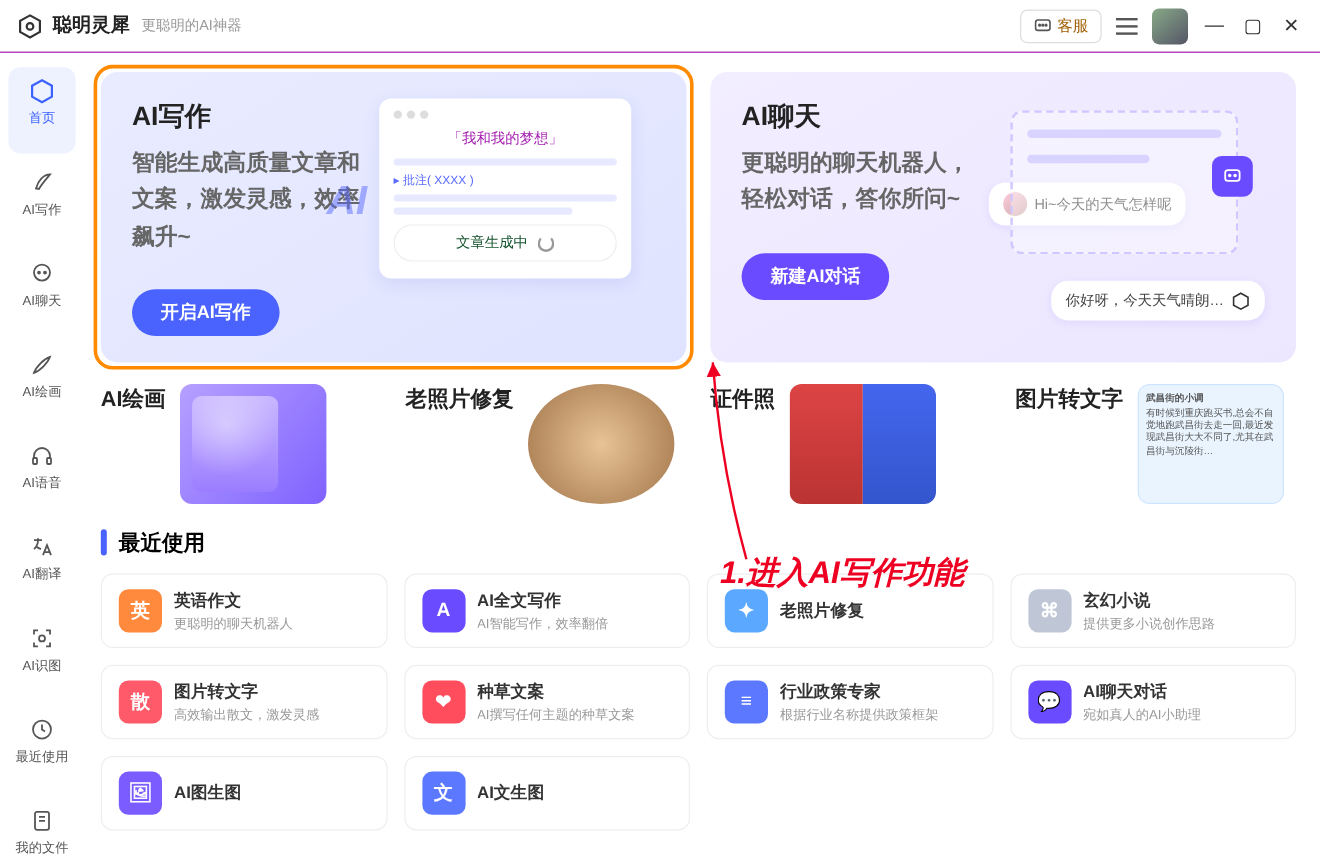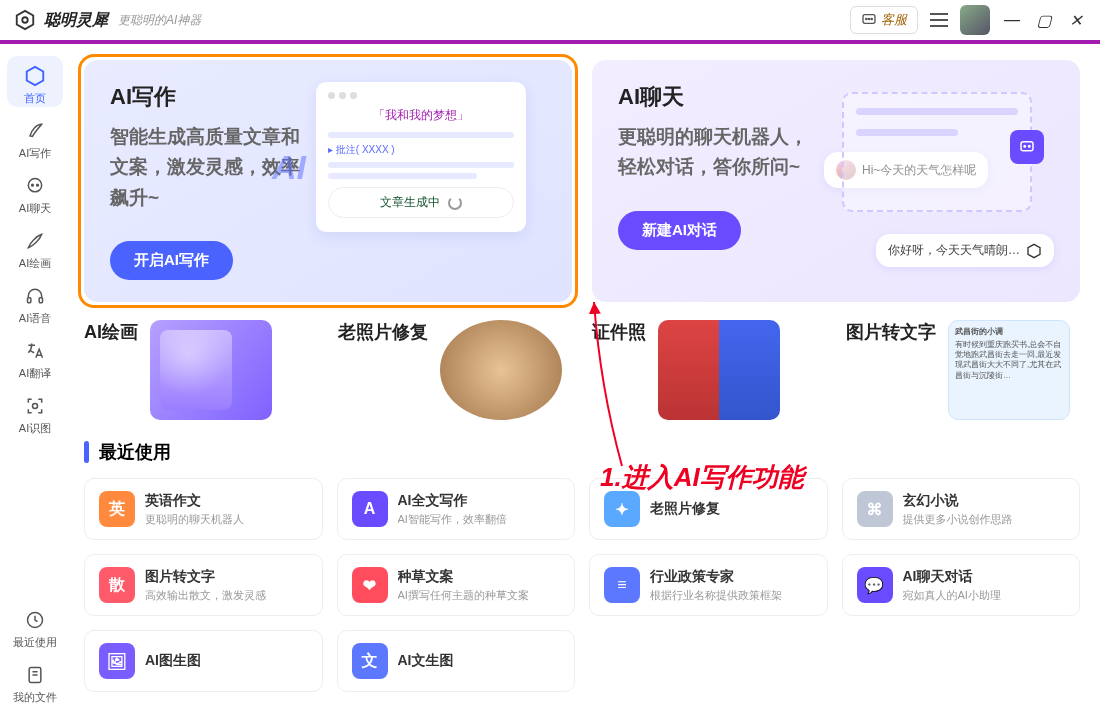--- a/index.html
+++ b/index.html
@@ -1,34 +1,34 @@
 <!DOCTYPE html>
 <html><head>
 <meta charset="utf-8">
 <style>
 * { margin: 0; padding: 0; box-sizing: border-box; font-family: -apple-system, "PingFang SC", "Microsoft YaHei", sans-serif; }
 body { background: #fff; width: 1100px; height: 720px; overflow: hidden; position: relative; }
 
 
-.titlebar { display: flex; align-items: center; height: 44px; padding: 0 14px; border-bottom: 4px solid #a21caf; font-style: italic; }
+.titlebar { display: flex; align-items: center; height: 44px; padding: 0 14px; border-bottom: 1px solid #a21caf; }
 .logo-wrap { display: flex; align-items: center; gap: 8px; }
 .logo-ico { width: 22px; height: 22px; color: #333; }
 .app-name { font-weight: 700; font-size: 16px; color: #222; }
 .app-sub  { font-size: 12px; color: #999; margin-left: 10px; }
 .titlebar-right { margin-left: auto; display: flex; align-items: center; gap: 12px; }
 .kf-btn { display: flex; align-items: center; gap: 4px; border: 1px solid #ddd; border-radius: 6px; padding: 4px 10px; font-size: 13px; color: #a16207; cursor: pointer; }
 .ham { width: 18px; height: 14px; display: flex; flex-direction: column; justify-content: space-between; cursor: pointer; }
 .ham span { height: 2px; background: #555; }
 .avatar { width: 30px; height: 30px; border-radius: 6px; background: linear-gradient(140deg,#8a8,#556); }
 .win-btn { cursor: pointer; font-size: 16px; color: #333; width: 20px; text-align: center; }
 
 
 .stage { display: flex; height: calc(720px - 44px); }
 .sidebar { width: 70px; display: flex; flex-direction: column; align-items: center; padding-top: 12px; gap: 4px; }
-.sb-item { width: 56px; padding: 8px 0 1px; display: flex; flex-direction: column; align-items: center; gap: 3px; border-radius: 10px; cursor: pointer; font-size: 11px; color: #555; }
+.sb-item { width: 56px; padding: 8px 0 22px; display: flex; flex-direction: column; align-items: center; gap: 3px; border-radius: 10px; cursor: pointer; font-size: 11px; color: #555; }
 .sb-item.active { background: #eef2ff; color: #3b62ff; }
 .sb-ico { width: 24px; height: 24px; display: flex; align-items: center; justify-content: center; }
 .sb-bottom { margin-top: auto; margin-bottom: 14px; width:100%; display:flex; flex-direction:column; align-items:center; gap:4px; }
 
 .main { flex: 1; padding: 16px 20px 0 14px; overflow-y: auto; }
 
 
 .hero-row { display: flex; gap: 20px; }
 .hero-card { flex: 1; border-radius: 14px; padding: 22px 22px 22px 26px; display: flex; gap: 16px; position:relative; }
 .hero-card.writing { background: linear-gradient(150deg,#e9ecff,#dfe3ff); }

